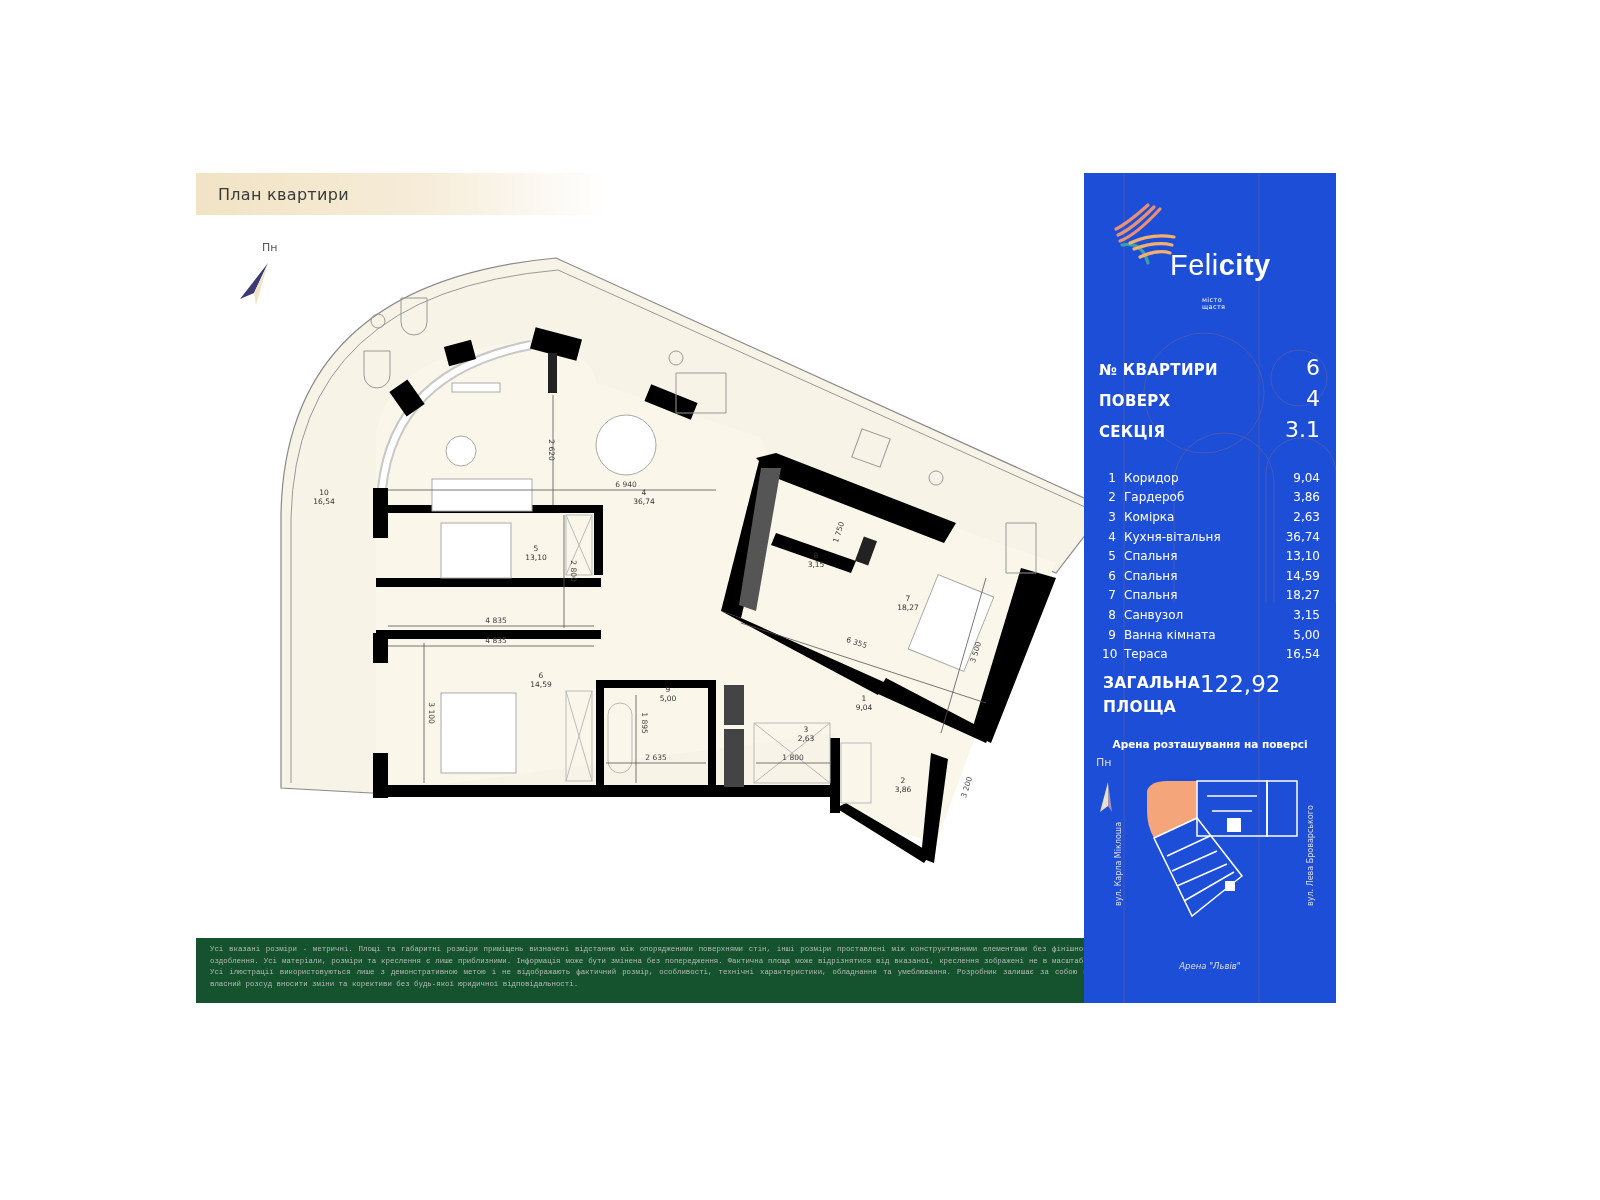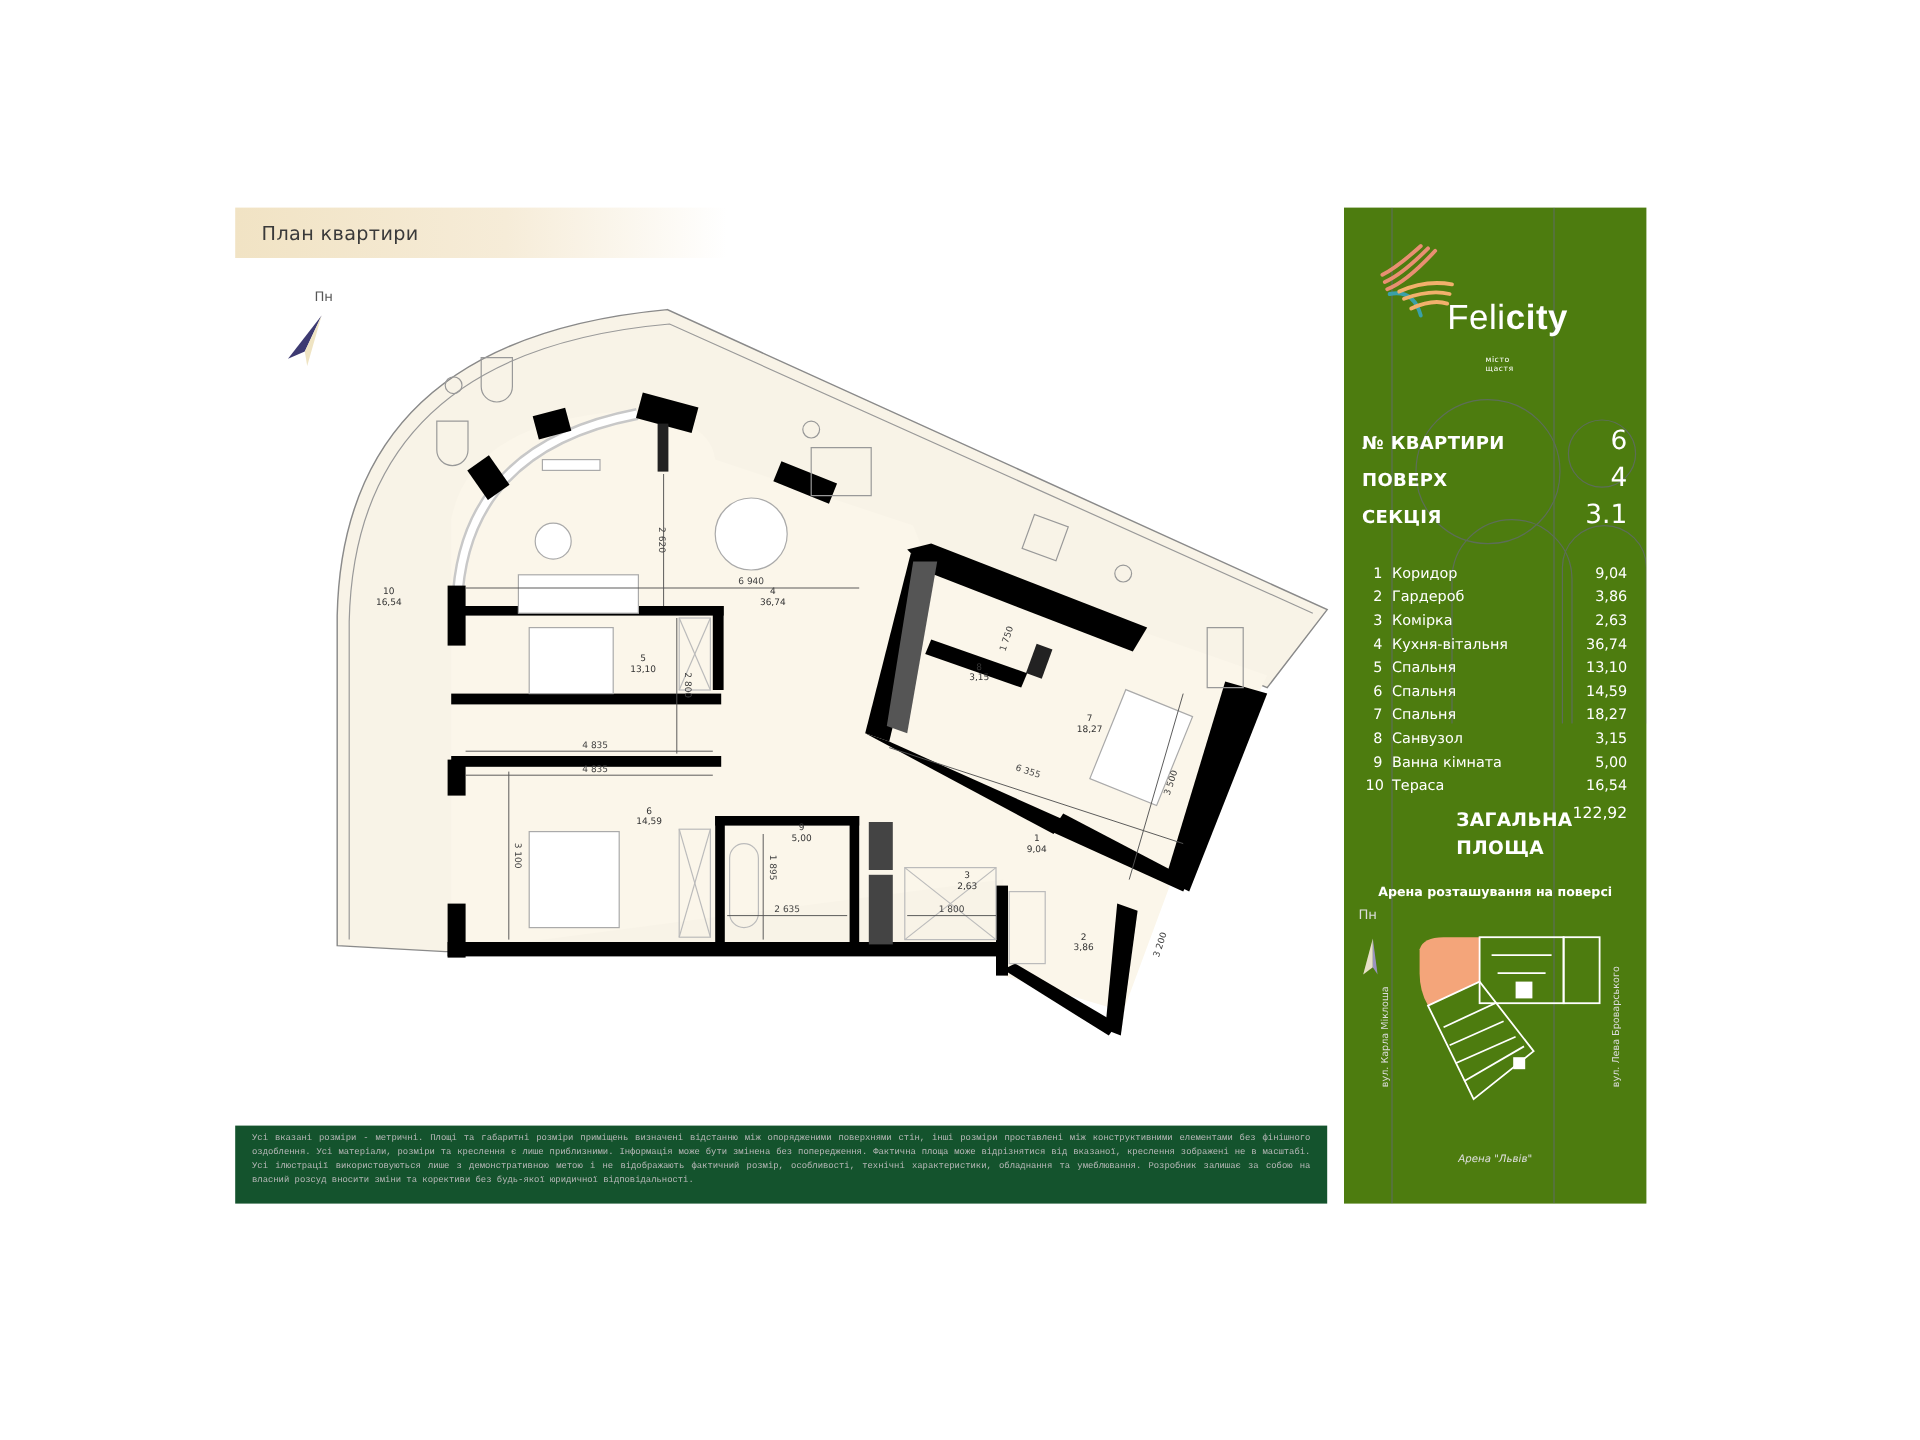--- a/index.html
+++ b/index.html
@@ -20,42 +20,42 @@
 
   .plan { position: absolute; left: 0; top: 60px; width: 920px; height: 700px; }
 
   .disclaimer {
     position: absolute; left: 0; top: 765px; width: 910px; height: 65px;
     background: #14532d; padding: 6px 14px;
     font-size: 7.4px; line-height: 11.5px; color: #b8b8b8; text-align: justify; font-family: Liberation Mono, monospace;
   }
 
   .panel {
-    position: absolute; left: 924px; top: 0; width: 252px; height: 830px;
-    background: #4d7c0f; color: #fff; overflow: hidden;
+    position: absolute; left: 888px; top: 0; width: 252px; height: 830px;
+    background: #1d4ed8; color: #fff; overflow: hidden;
   }
   .panel .deco { position: absolute; inset: 0; pointer-events: none; }
   .logo { position: absolute; left: 28px; top: 28px; width: 200px; height: 95px; }
   .logo-word { position: absolute; left: 58px; top: 48px; font-size: 29px; font-family: "Liberation Sans", sans-serif; letter-spacing: 0.5px; }
   .logo-word b { font-weight: 700; }
   .logo-sub { position: absolute; left: 90px; top: 96px; font-size: 6.5px; line-height: 7px; font-weight: 400; letter-spacing: 0.4px; }
 
   .kv { position: absolute; left: 15px; right: 16px; display: flex; justify-content: space-between; align-items: baseline; }
   .kv .k { font-size: 15px; font-weight: 700; letter-spacing: 0.3px; }
   .kv .v { font-size: 22px; }
 
   .rooms { position: absolute; left: 18px; right: 16px; top: 295px; }
   .room { display: flex; height: 19.6px; align-items: center; font-size: 12px; }
   .room .n { width: 22px; text-align: right; padding-right: 8px; }
   .room .nm { flex: 1; }
   .room .a { text-align: right; }
 
-  .total { position: absolute; left: 19px; right: 16px; top: 498px; display: flex; justify-content: flex-end; }
+  .total { position: absolute; left: 19px; right: 16px; top: 498px; display: flex; justify-content: flex-start; }
   .total .k { font-size: 15.5px; font-weight: 700; line-height: 24px; letter-spacing: 0.3px; }
-  .total .v { font-size: 13px; }
+  .total .v { font-size: 23px; }
 
   .scheme-title { position: absolute; left: 0; right: 0; top: 565px; text-align: center; font-size: 10.5px; font-weight: 700; }
   .scheme { position: absolute; left: 8px; top: 583px; width: 240px; height: 215px; }
   .street { position: absolute; font-size: 8px; color: #ddd; white-space: nowrap; }
   .arena { position: absolute; left: 0; right: 0; top: 788px; text-align: center; font-size: 8.5px; font-style: italic; color: #e0e0e0; }
 </style>
 </head>
 <body>
 
 <div class="sheet">

